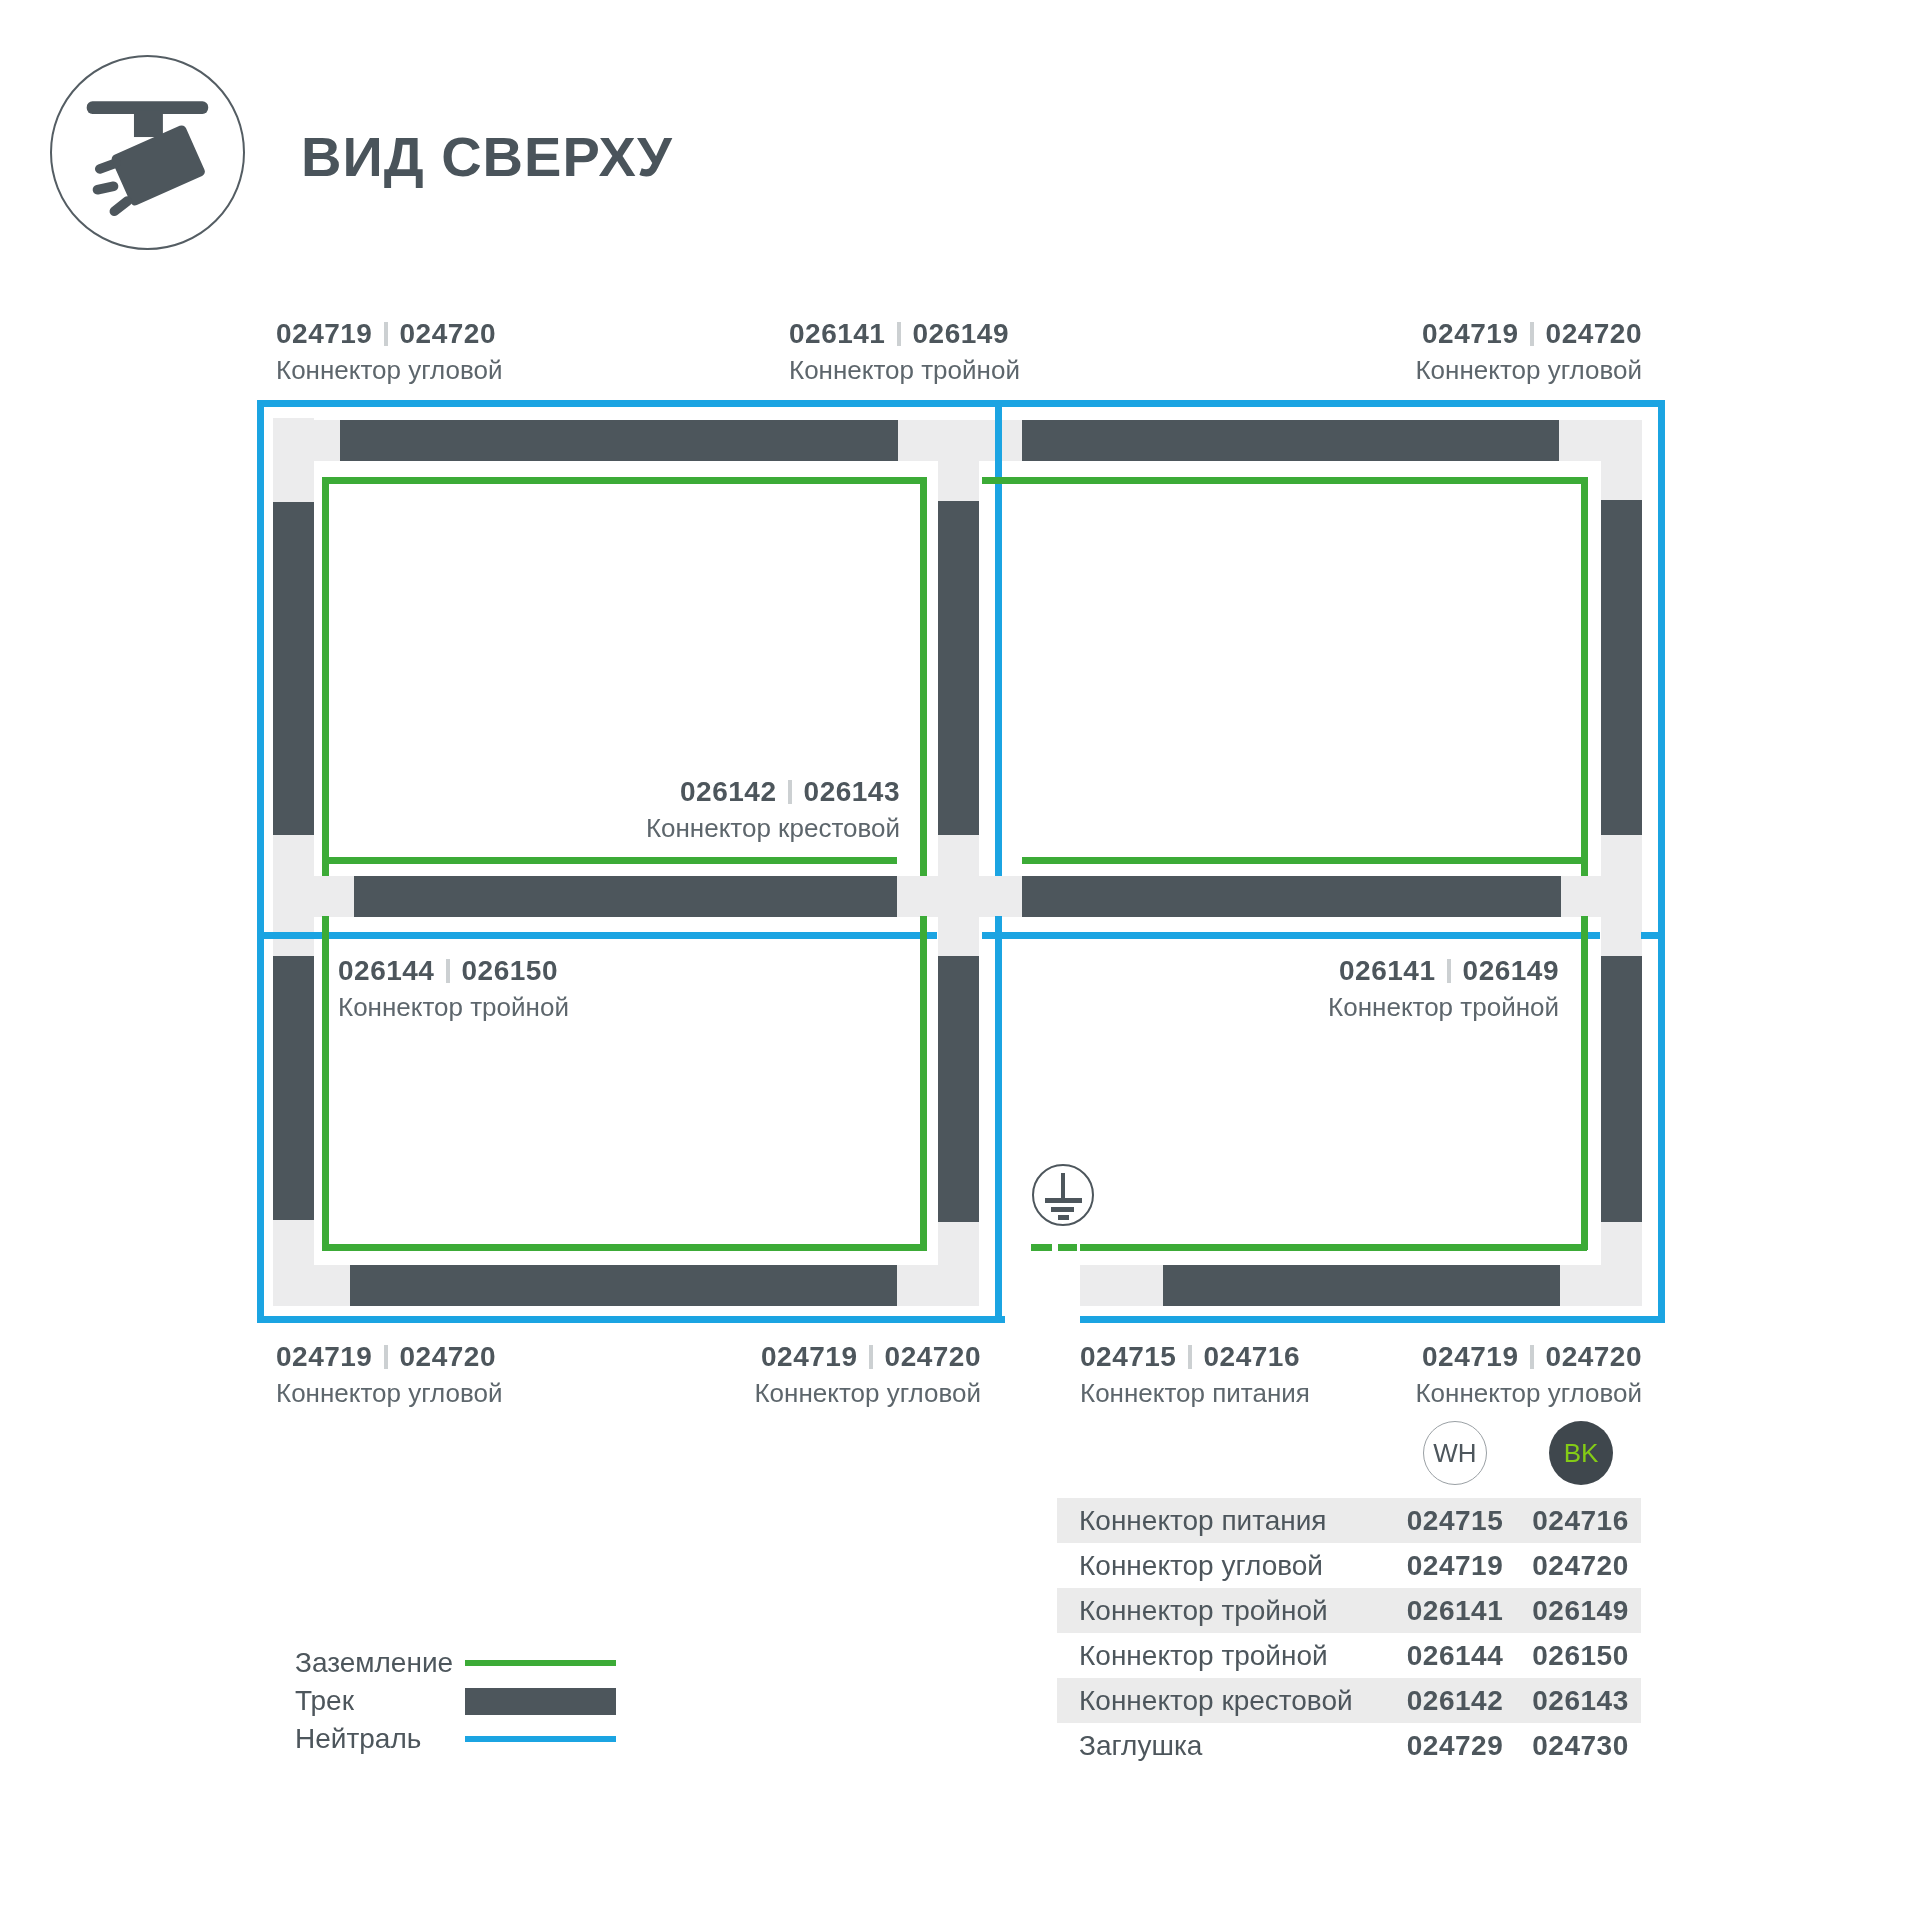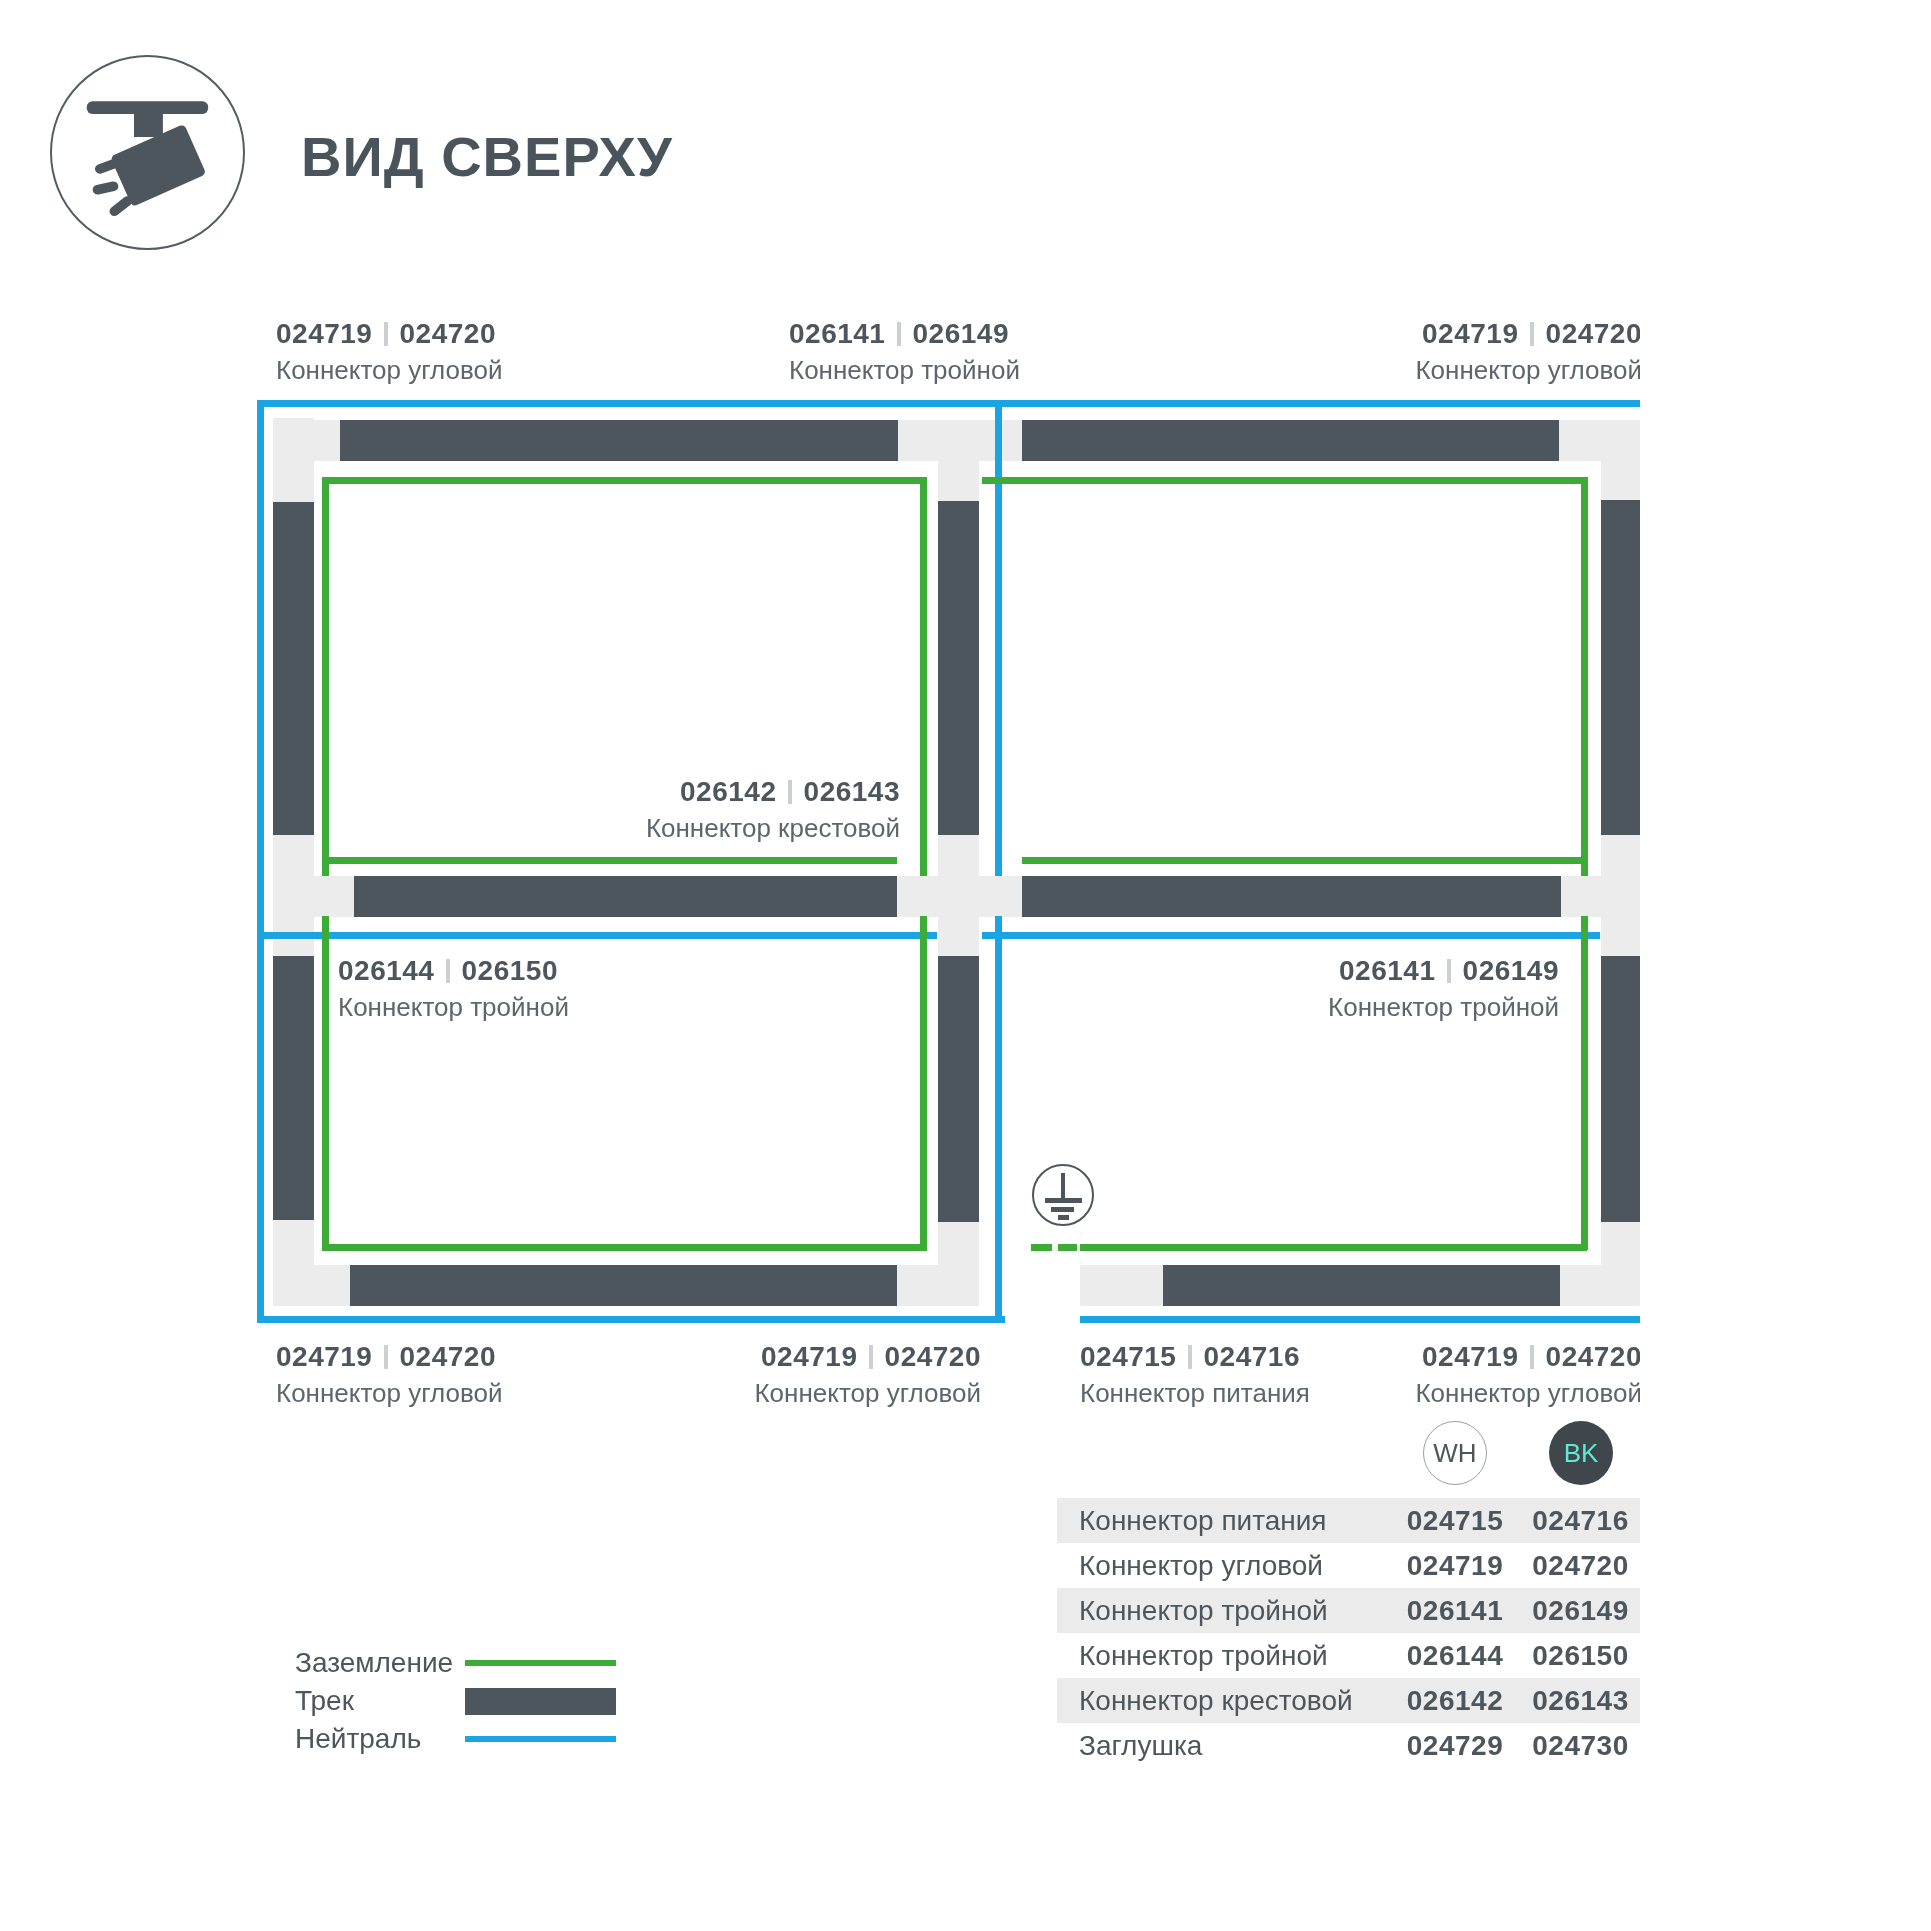--- a/index.html
+++ b/index.html
@@ -1,17 +1,17 @@
 <!DOCTYPE html>
 <html><head>
 <meta charset="utf-8">
 <style>
   html,body{margin:0;padding:0;background:#ffffff;}
   .canvas{
-    position:relative;width:1640px;height:1931px;background:#ffffff;overflow:hidden;
+    position:relative;width:1931px;height:1931px;background:#ffffff;overflow:hidden;
     font-family:"Liberation Sans","DejaVu Sans",sans-serif;color:#4d565c;
   }
   .track-light{position:absolute;background:#ececed;}
   .track-dark{position:absolute;background:#4d565c;}
   .gline{position:absolute;background:#3cab37;}
   .bline{position:absolute;background:#1ba4e2;}
 
   
   .hdr-icon{
     position:absolute;left:50px;top:55px;width:195px;height:195px;
@@ -43,21 +43,21 @@
 
   
   .wh-circle{
     position:absolute;left:1423px;top:1421px;width:64px;height:64px;border-radius:50%;
     border:1.9px solid #9aa0a4;box-sizing:border-box;background:#fff;
     display:flex;align-items:center;justify-content:center;font-size:26px;color:#4d565c;
   }
   .bk-circle{
     position:absolute;left:1549px;top:1421px;width:64px;height:64px;border-radius:50%;
     background:#3f474d;display:flex;align-items:center;justify-content:center;
-    font-size:26px;color:#5eead4;
+    font-size:26px;color:#84cc16;
   }
   .ptable{position:absolute;left:1057px;top:1498px;width:584px;}
   .prow{display:grid;grid-template-columns:333px 130px 121px;height:45px;align-items:center;}
   .prow.alt{background:#ebebeb;}
   .p-name{font-size:28px;color:#4d565c;padding-left:22px;}
   .p-num{font-size:28px;font-weight:700;color:#4d565c;text-align:center;letter-spacing:0.5px;}
 </style>
 </head>
 <body>
 

